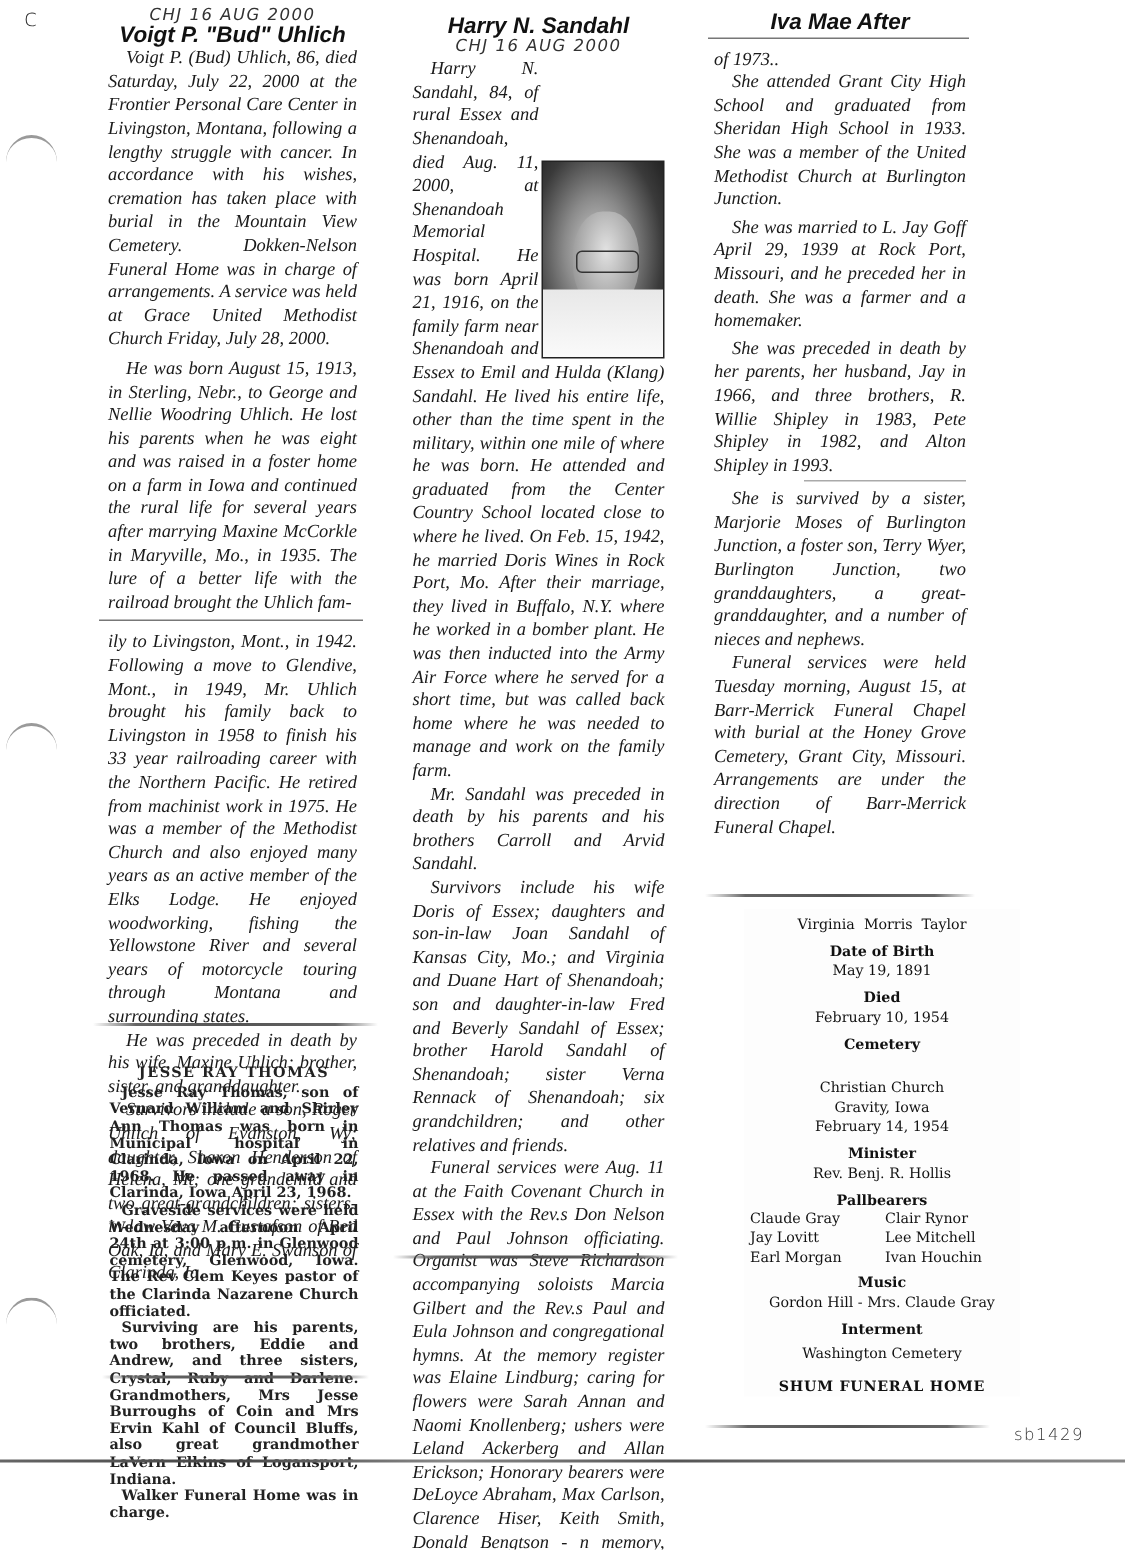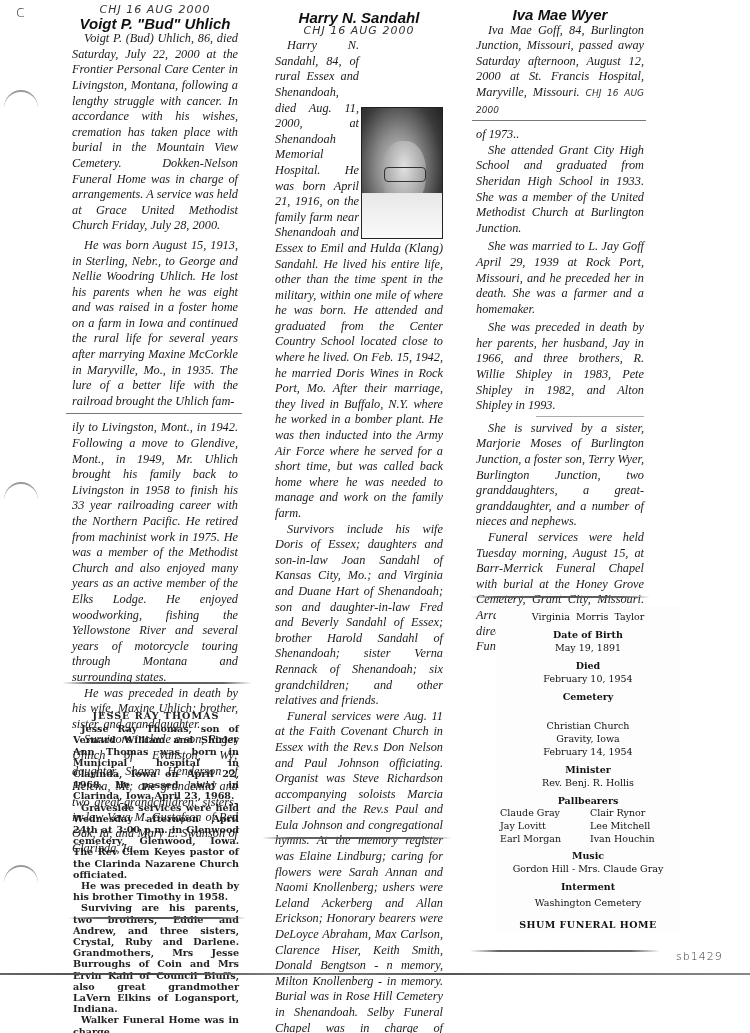--- a/index.html
+++ b/index.html
@@ -42,47 +42,43 @@
   <p style="text-indent:0;">ily to Livingston, Mont., in 1942. Following a move to Glendive, Mont., in 1949, Mr. Uhlich brought his family back to Livingston in 1958 to finish his 33 year railroading career with the Northern Pacific. He retired from machinist work in 1975. He was a member of the Methodist Church and also enjoyed many years as an active member of the Elks Lodge. He enjoyed woodworking, fishing the Yellowstone River and several years of motorcycle touring through Montana and surrounding states.</p>
   <p>He was preceded in death by his wife, Maxine Uhlich; brother, sister, and granddaughter.</p>
   <p>Survivors include a son, Roger Uhlich of Evanston, Wy; daughter, Sharon Henderson of Helena, Mt; one grandchild and two great-grandchildren; sisters-in-law Veva M. Gustafson of Red Oak, Ia, and Mary E. Swanson of Clarinda, Ia.</p>
 </div>
 <div class="shadow-line" style="left:62px;top:682px;width:190px;"></div>
 
 <div class="clip thomas" style="left:73px;top:710px;width:166px;">
   <p class="thead">JESSE RAY THOMAS</p>
   <p>Jesse Ray Thomas, son of Vernard William and Shirley Ann Thomas was born in Municipal hospital in Clarinda, Iowa on April 22, 1968. He passed away in Clarinda, Iowa April 23, 1968.</p>
   <p>Graveside services were held Wednesday afternoon April 24th at 3:00 p.m. in Glenwood cemetery, Glenwood, Iowa. The Rev Clem Keyes pastor of the Clarinda Nazarene Church officiated.</p>
-  <p>He was preceded in death by his brother Timothy in 1958.</p>
   <p>Surviving are his parents, two brothers, Eddie and Andrew, and three sisters, Crystal, Ruby and Darlene. Grandmothers, Mrs Jesse Burroughs of Coin and Mrs Ervin Kahl of Council Bluffs, also great grandmother LaVern Elkins of Logansport, Indiana.</p>
   <p>Walker Funeral Home was in charge.</p>
 </div>
 <div class="shadow-line" style="left:68px;top:917px;width:178px;"></div>
 
 <div class="clip col2" style="left:275px;top:10px;width:168px;">
   <h2 class="headline">Harry N. Sandahl</h2>
   <div class="hand" style="text-align:center;font-size:11px;margin-top:-3px;">CHJ 16 AUG 2000</div>
   <div class="photo" style="left:86px;top:97px;width:80px;height:130px;position:absolute;float:right;">
     <div class="face"></div>
     <div class="glasses"></div>
     <div class="shirt"></div>
   </div>
   <div style="float:right;width:84px;height:128px;margin-top:68px;"></div>
   <p>Harry N. Sandahl, 84, of rural Essex and Shenandoah, died Aug. 11, 2000, at Shenandoah Memorial Hospital. He was born April 21, 1916, on the family farm near Shenandoah and Essex to Emil and Hulda (Klang) Sandahl. He lived his entire life, other than the time spent in the military, within one mile of where he was born. He attended and graduated from the Center Country School located close to where he lived. On Feb. 15, 1942, he married Doris Wines in Rock Port, Mo. After their marriage, they lived in Buffalo, N.Y. where he worked in a bomber plant. He was then inducted into the Army Air Force where he served for a short time, but was called back home where he was needed to manage and work on the family farm.</p>
+  <p>Mr. Sandahl was preceded in death by his parents and his brothers Carroll and Arvid Sandahl.</p>
   <p>Survivors include his wife Doris of Essex; daughters and son-in-law Joan Sandahl of Kansas City, Mo.; and Virginia and Duane Hart of Shenandoah; son and daughter-in-law Fred and Beverly Sandahl of Essex; brother Harold Sandahl of Shenandoah; sister Verna Rennack of Shenandoah; six grandchildren; and other relatives and friends.</p>
   <p>Funeral services were Aug. 11 at the Faith Covenant Church in Essex with the Rev.s Don Nelson and Paul Johnson officiating. Organist was Steve Richardson accompanying soloists Marcia Gilbert and the Rev.s Paul and Eula Johnson and congregational hymns. At the memory register was Elaine Lindburg; caring for flowers were Sarah Annan and Naomi Knollenberg; ushers were Leland Ackerberg and Allan Erickson; Honorary bearers were DeLoyce Abraham, Max Carlson, Clarence Hiser, Keith Smith, Donald Bengtson - n memory, Milton Knollenberg - in memory. Burial was in Rose Hill Cemetery in Shenandoah. Selby Funeral Chapel was in charge of arrangements.</p>
 </div>
 <div class="shadow-line" style="left:262px;top:837px;width:190px;"></div>
 
 <div class="clip col3" style="left:476px;top:7px;width:168px;">
-  <h2 class="headline">Iva Mae Wyer</h2>
-  <p>
-    <span>Iva Mae Goff, 84, Burlington Junction, Missouri, passed away Saturday afternoon, August 12, 2000 at St. Francis Hospital, Maryville, Missouri.</span>
-    <span class="hand" style="font-size:9px;letter-spacing:0;">CHJ 16 AUG 2000</span>
-  </p>
+  <h2 class="headline">Iva Mae After</h2>
   <div class="sep" style="margin:2px -2px 6px -4px;"></div>
   <p style="text-indent:0;">of 1973..</p>
   <p>She attended Grant City High School and graduated from Sheridan High School in 1933. She was a member of the United Methodist Church at Burlington Junction.</p>
   <p style="margin-top:3px;">She was married to L. Jay Goff April 29, 1939 at Rock Port, Missouri, and he preceded her in death. She was a farmer and a homemaker.</p>
   <p style="margin-top:3px;">She was preceded in death by her parents, her husband, Jay in 1966, and three brothers, R. Willie Shipley in 1983, Pete Shipley in 1982, and Alton Shipley in 1993.</p>
   <div class="sep" style="margin:2px 0 4px 60px;border-color:#aaa;"></div>
   <p>She is survived by a sister, Marjorie Moses of Burlington Junction, a foster son, Terry Wyer, Burlington Junction, two granddaughters, a great-granddaughter, and a number of nieces and nephews.</p>
   <p>Funeral services were held Tuesday morning, August 15, at Barr-Merrick Funeral Chapel with burial at the Honey Grove Cemetery, Grant City, Missouri. Arrangements are under the direction of Barr-Merrick Funeral Chapel.</p>
 </div>
 <div class="shadow-line" style="left:470px;top:596px;width:180px;"></div>

